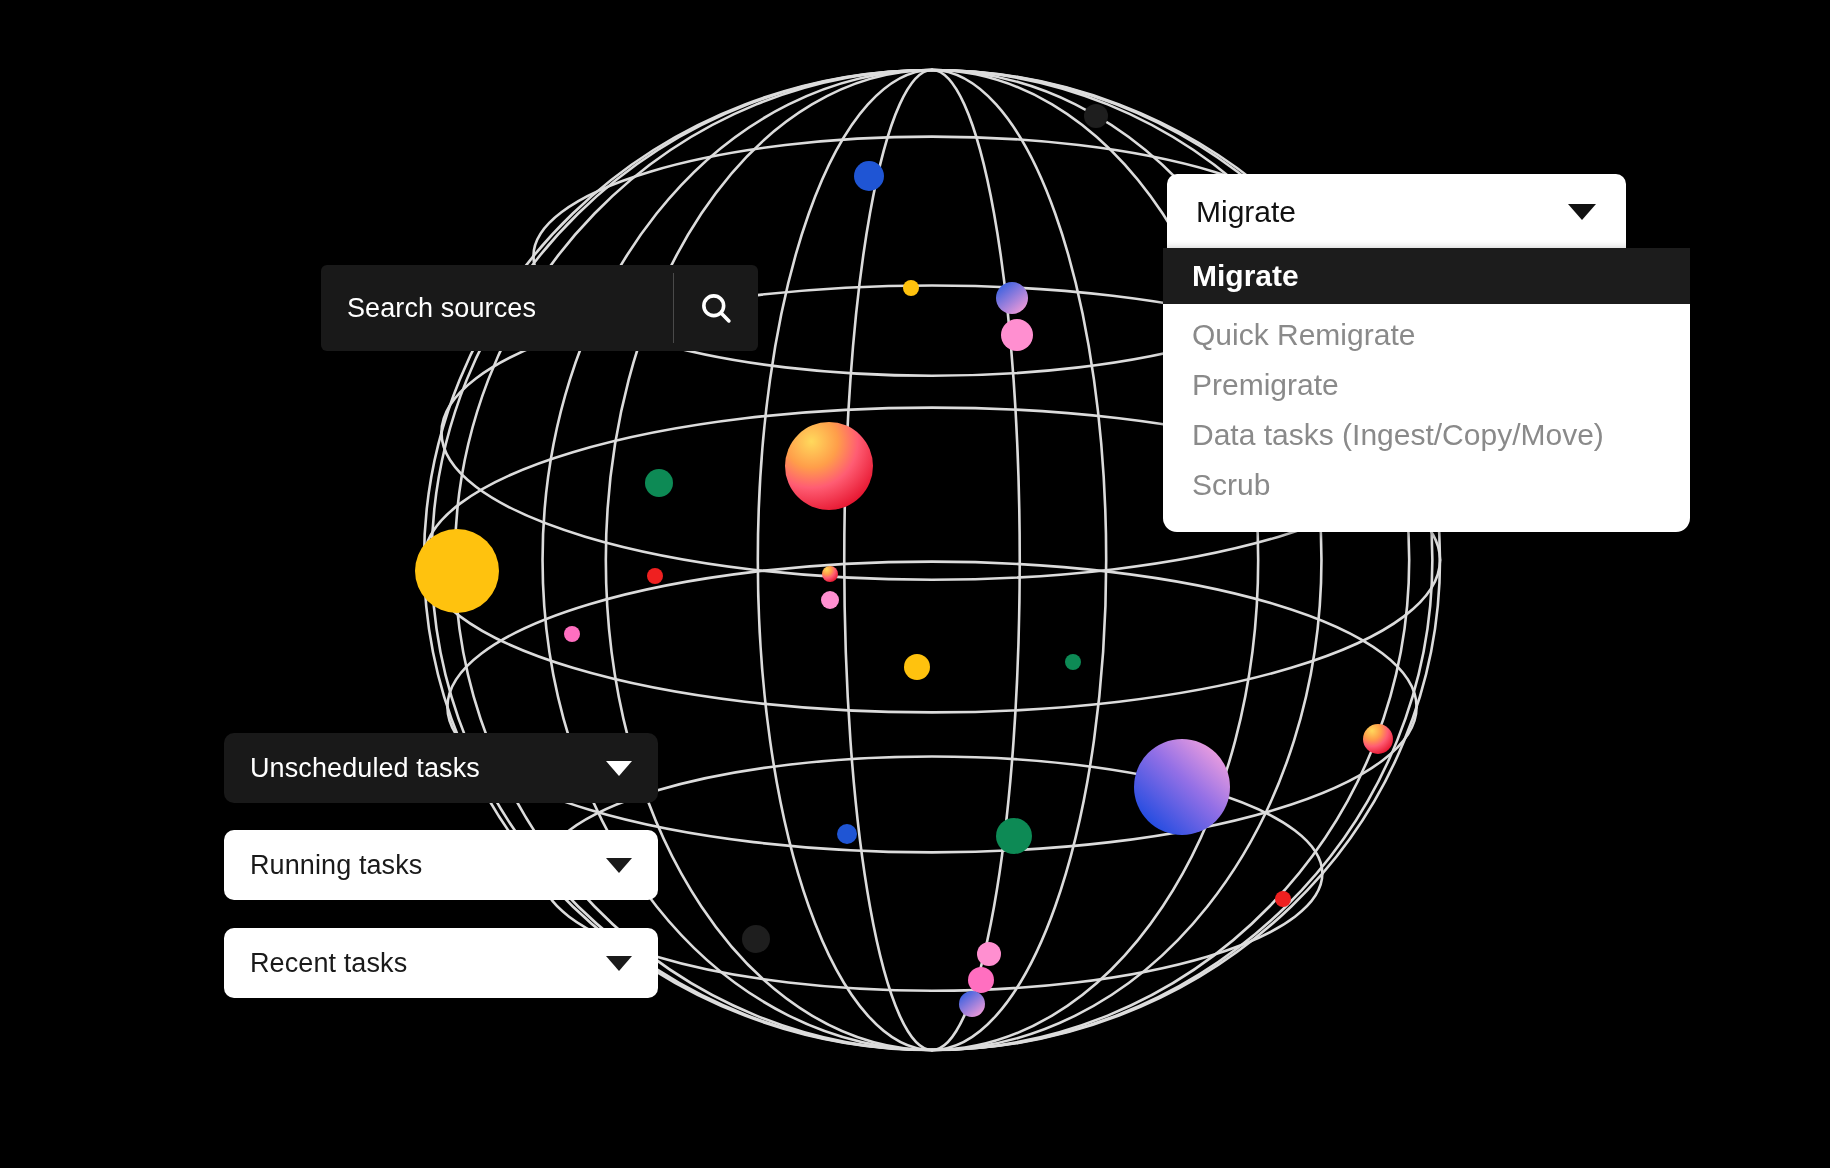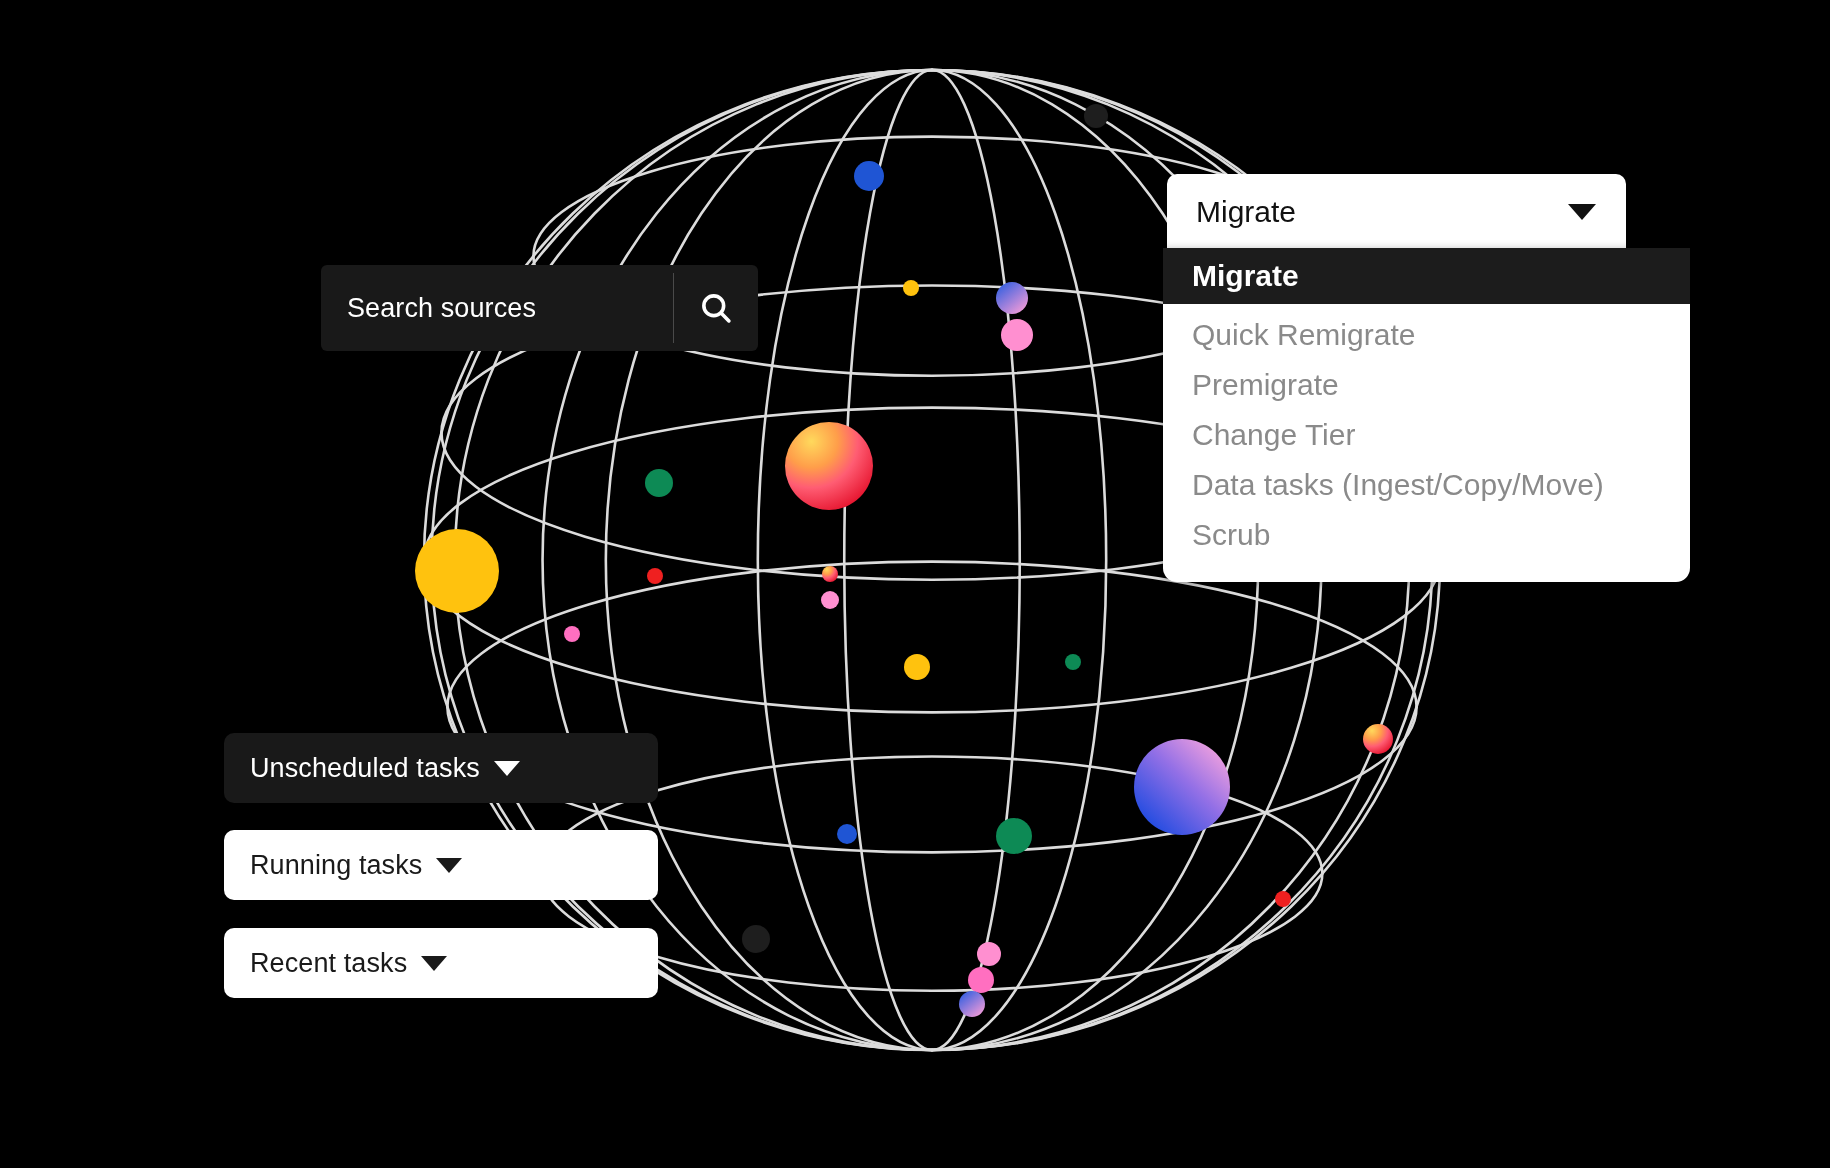--- a/index.html
+++ b/index.html
@@ -70,21 +70,21 @@
 
   
   .task-dd {
     position: absolute;
     left: 224px;
     width: 434px;
     height: 70px;
     border-radius: 10px;
     display: flex;
     align-items: center;
-    justify-content: flex-start;
+    justify-content: space-between;
     padding: 0 26px 0 26px;
     cursor: pointer;
     font-size: 27px;
     letter-spacing: 0.1px;
   }
   .task-dd.dark  { background: #191919; color: #ffffff; }
   .task-dd.light { background: #ffffff; color: #1a1a1a; }
   #task-dd-0 { top: 733px; }
   #task-dd-1 { top: 830px; }
   #task-dd-2 { top: 928px; }
@@ -259,18 +259,17 @@
 
   <div id="migrate-select">
     <span>Migrate</span>
     <span class="caret"></span>
   </div>
 
   <div id="migrate-list">
       <div class="opt selected">Migrate</div>
       <div class="opt">Quick Remigrate</div>
       <div class="opt">Premigrate</div>
-      <div class="opt">Change Tier</div>
       <div class="opt">Data tasks (Ingest/Copy/Move)</div>
       <div class="opt">Scrub</div>
     </div>
 
 </div>
 
 </body></html>

